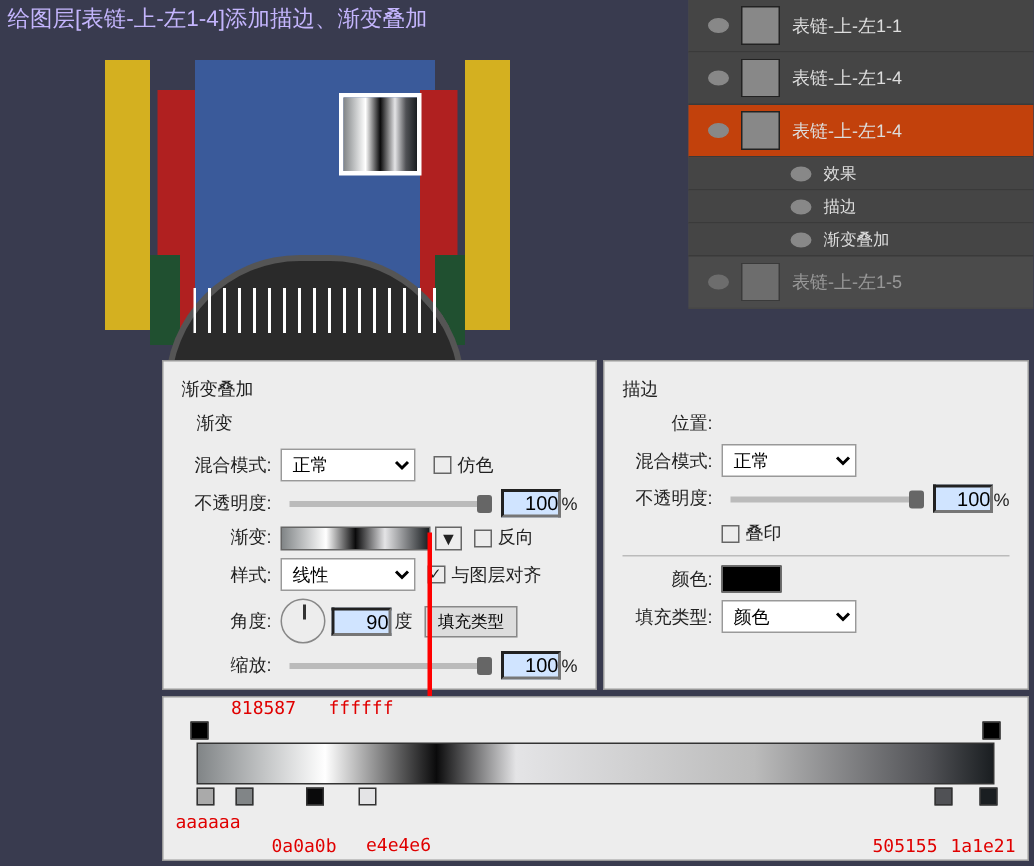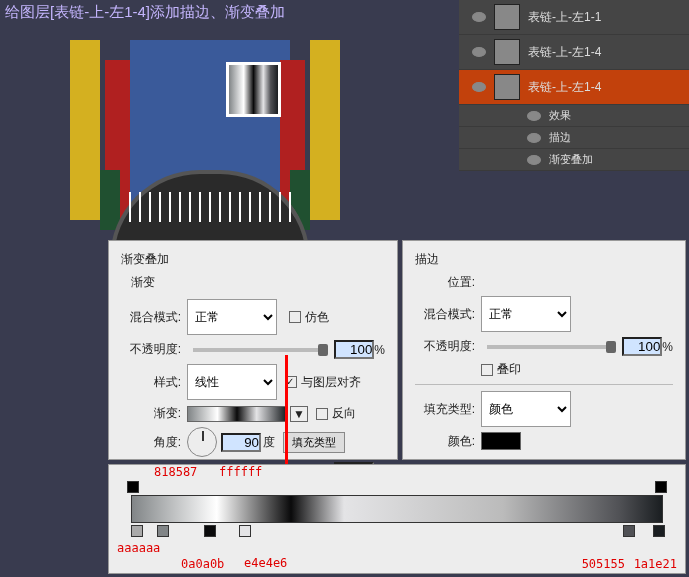--- a/index.html
+++ b/index.html
@@ -21,21 +21,21 @@
 .eye{width:14px;height:10px;border:1px solid #888;border-radius:60%;margin:0 8px;background:#888}
 .thumb{width:26px;height:26px;background:#888;border:1px solid #222;margin-right:8px}
 .sub{padding-left:60px;height:22px;font-size:11px}
 .panel{position:absolute;background:#ededed;border:1px solid #999;padding:10px 12px;color:#222}
 .panel1{top:240px;left:108px;width:290px;height:220px}
 .panel2{top:240px;left:402px;width:284px;height:220px}
 .ptitle{font-size:12px;margin-bottom:6px}
 .sub2{margin-left:10px;margin-bottom:8px}
 .row{display:flex;align-items:center;margin:5px 0;font-size:12px}
 .lbl{width:60px;text-align:right;margin-right:6px}
-select,input[type=text]{border:1px solid #999;font-size:12px;height:36px;padding:0 3px;background:#fff}
+select,input[type=text]{border:1px solid #999;font-size:12px;height:22px;padding:0 3px;background:#fff}
 select{width:90px}
 input.num{width:40px;text-align:right;background:#d0e4ff}
 .slider{flex:1;height:4px;background:#bbb;margin:0 6px;position:relative}
 .slider::after{content:"";position:absolute;right:0;top:-4px;width:10px;height:12px;background:#666;border-radius:2px}
 .chk{width:12px;height:12px;border:1px solid #666;margin-right:4px;display:inline-block}
 .chk.on::after{content:"✓";font-size:10px;position:relative;top:-3px}
 .grad{width:100px;height:16px;background:linear-gradient(90deg,#818587,#fff 30%,#0a0a0b 50%,#e4e4e6 70%,#1a1e21);border:1px solid #666;margin-right:3px}
 .dial{width:30px;height:30px;border:1px solid #888;border-radius:50%;margin-right:4px;position:relative}
 .dial::after{content:"";position:absolute;top:3px;left:14px;width:2px;height:10px;background:#333}
 .btn{border:1px solid #888;background:#ddd;padding:2px 8px;font-size:11px}
@@ -91,54 +91,59 @@
       <span>效果</span>
     </div>
   <div class="lrow sub">
       <span class="eye"></span>
       <span>描边</span>
     </div>
   <div class="lrow sub">
       <span class="eye"></span>
       <span>渐变叠加</span>
     </div>
+  <div class="lrow" style="opacity:.5">
+      <span class="eye"></span>
+      <span class="thumb"></span>
+      <span>表链-上-左1-5</span>
+    </div>
 </div>
 
 <div class="panel panel1">
   <div class="ptitle">渐变叠加</div>
   <div class="sub2">渐变</div>
   <div class="row">
       <span class="lbl">混合模式:</span>
       <select><option>正常</option></select>
       <span style="width:12px"></span>
       <span class="chk"></span>
       <span>仿色</span>
     </div>
   <div class="row">
       <span class="lbl">不透明度:</span>
       <div class="slider"></div>
       <input class="num" value="100" style="">
       <span>%</span>
-    </div>
-  <div class="row">
-      <span class="lbl">样式:</span>
-      <select><option>线性</option></select>
-      <span style="width:8px"></span>
-      <span class="chk on"></span>
-      <span>与图层对齐</span>
     </div>
   <div class="row">
       <span class="lbl">渐变:</span>
       <div class="grad"></div>
       <span style="border:1px solid #666;padding:0 2px">▼</span>
       <span style="width:8px"></span>
       <span class="chk"></span>
       <span>反向</span>
     </div>
   <div class="row">
+      <span class="lbl">样式:</span>
+      <select><option>线性</option></select>
+      <span style="width:8px"></span>
+      <span class="chk on"></span>
+      <span>与图层对齐</span>
+    </div>
+  <div class="row">
       <span class="lbl">角度:</span>
       <div class="dial"></div>
       <input class="num" value="90" style="">
       <span style="margin:0 8px 0 2px">度</span>
       <button class="btn">填充类型</button>
     </div>
   <div class="row">
       <span class="lbl">缩放:</span>
       <div class="slider"></div>
       <input class="num" value="100" style="">
@@ -161,26 +166,26 @@
       <input class="num" value="100" style="">
       <span>%</span>
     </div>
   <div class="row">
       <span class="lbl"></span>
       <span class="chk"></span>
       <span>叠印</span>
     </div>
   <div style="height:1px;background:#bbb;margin:6px 0"></div>
   <div class="row">
+      <span class="lbl">颜色:</span>
+      <div class="swatch"></div>
+    </div>
+  <div class="row">
       <span class="lbl">填充类型:</span>
       <select><option>颜色</option></select>
-    </div>
-  <div class="row">
-      <span class="lbl">颜色:</span>
-      <div class="swatch"></div>
     </div>
 </div>
 
 <div class="arrow"></div>
 
 <div class="gpanel">
   <div class="stop top" style="left:18px;background:#000"></div>
   <div class="stop top" style="right:18px;background:#000"></div>
   <div class="bigbar"></div>
   <div class="stop bot" style="left:22px;background:#aaa"></div>

